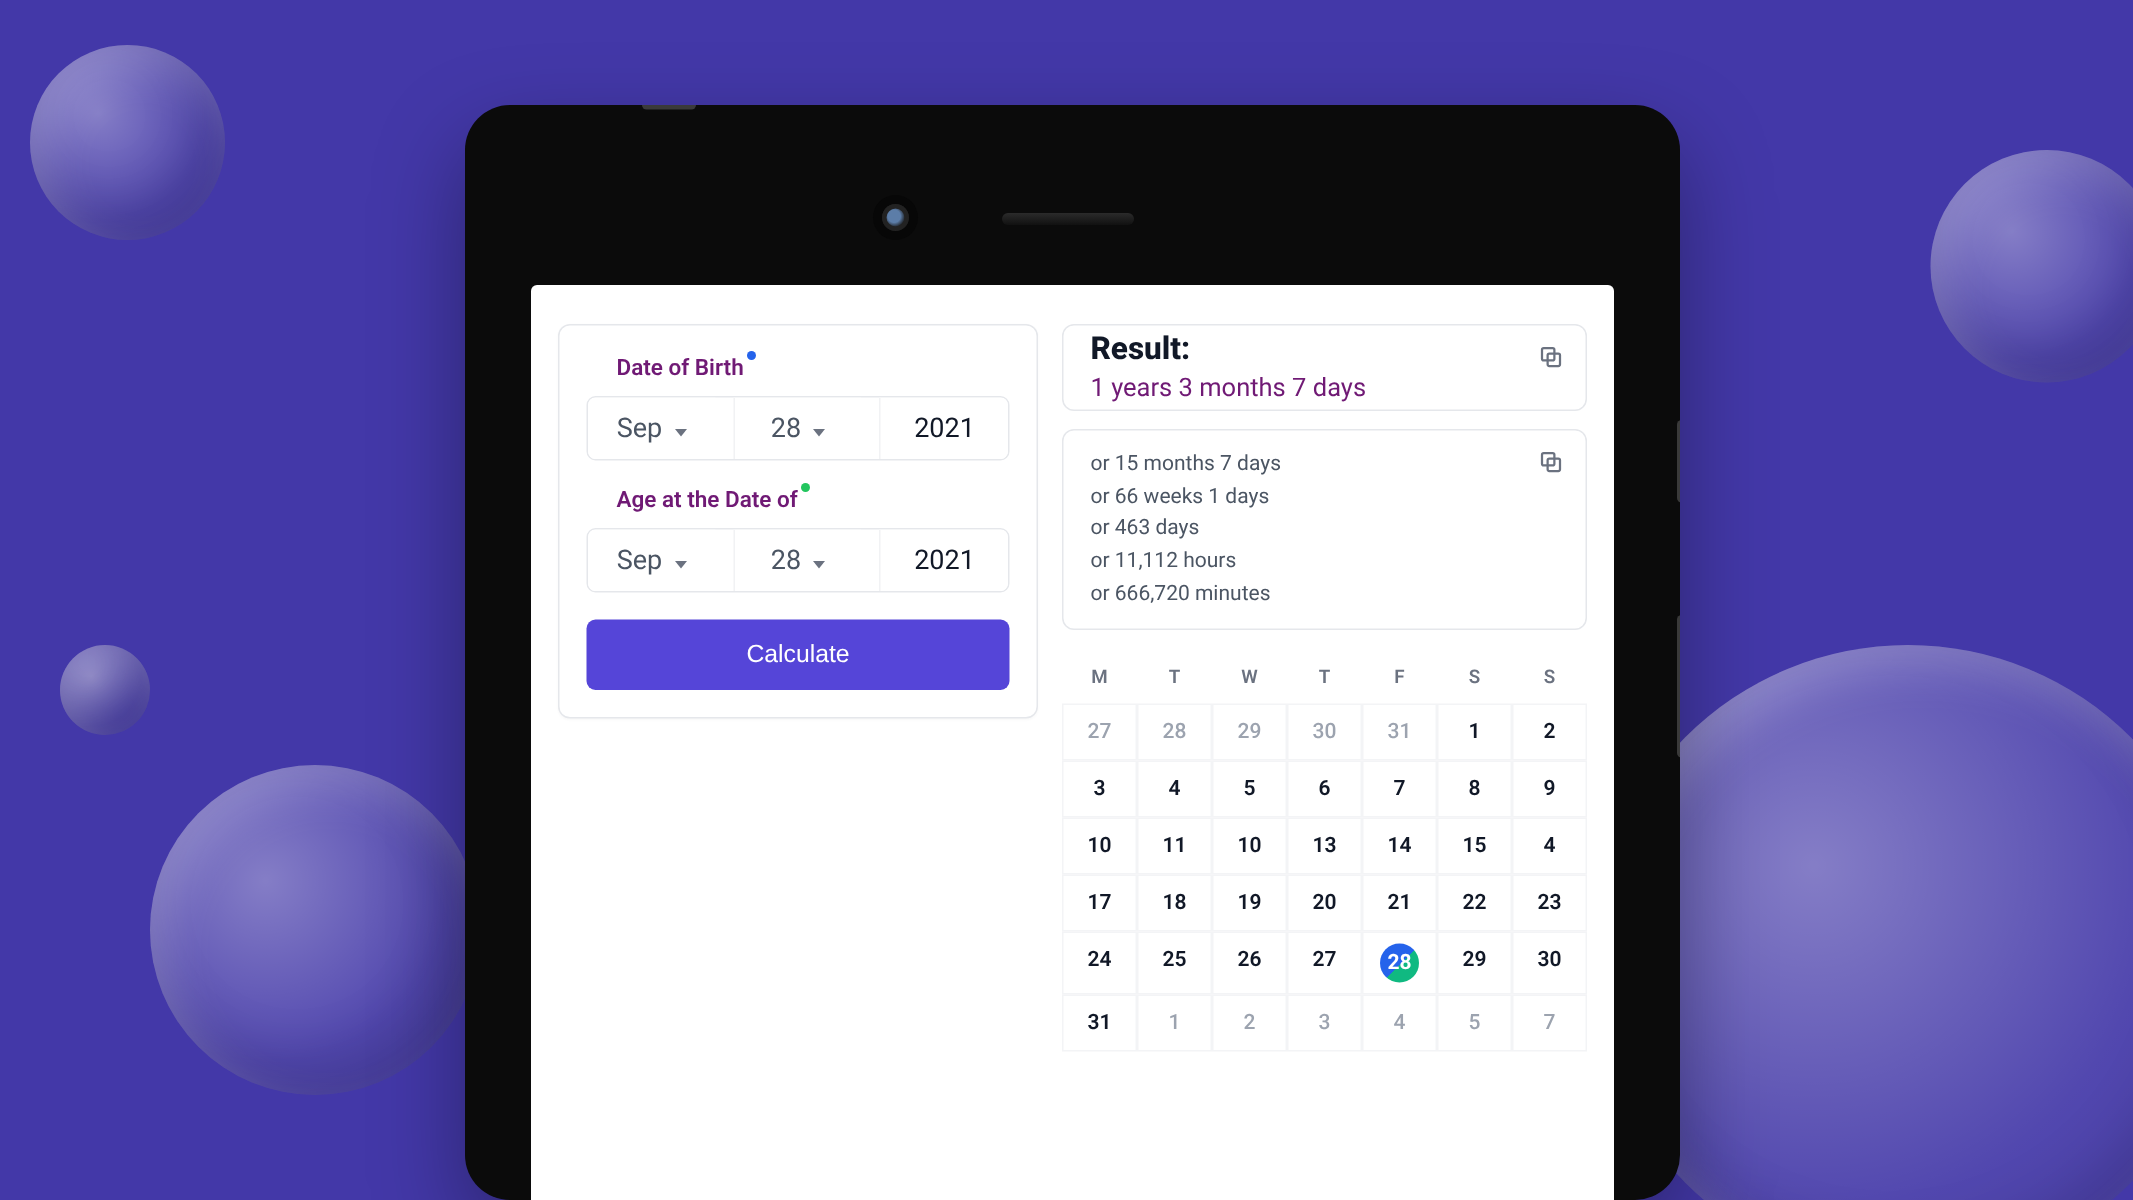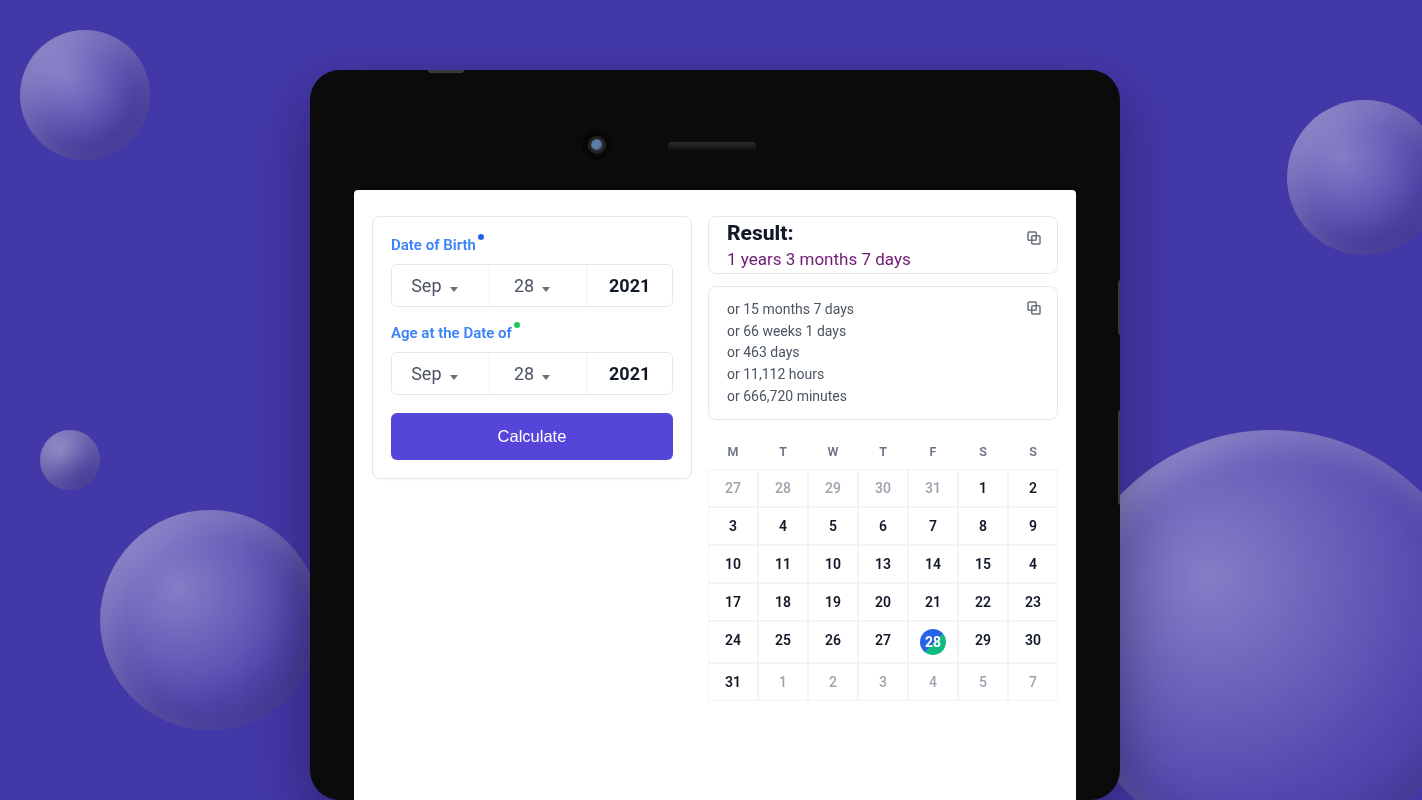--- a/index.html
+++ b/index.html
@@ -51,38 +51,38 @@
   .card {
     flex: 0 0 320px;
     border: 1px solid #e5e7eb;
     border-radius: 8px;
     padding: 18px;
     background:#fff;
     height: fit-content;
     box-shadow: 0 1px 2px rgba(0,0,0,0.03);
   }
   .label {
-    font-size: 15px; font-weight: 600; color:#3b82f6; position: relative; display:inline-block;
+    font-size: 15px; font-weight: 600; color:#701a75; position: relative; display:inline-block;margin-left:20px;
   }
   .label .dot { position:absolute; top:-2px; right:-8px; width:6px; height:6px; border-radius:50%; }
   .dot.blue { background:#2563eb; }
   .dot.green { background:#22c55e; }
 
   .date-row {
     margin-top: 10px;
     display:flex; gap:12px;
     border:1px solid #e5e7eb; border-radius:6px; overflow:hidden;
   }
   .date-cell {
     flex:1; padding:10px 12px; font-size:18px; color:#4b5563; display:flex; align-items:center; justify-content:center; gap:6px;
     background:#fff;
   }
   .date-cell + .date-cell { border-left:1px solid #f1f2f4; }
   .chev::after { content:""; display:inline-block; width:0; height:0; border-left:4px solid transparent; border-right:4px solid transparent; border-top:5px solid #6b7280; margin-left:2px; }
-  .date-cell.year { color:#111827; font-weight:700; }
+  .date-cell.year { color:#111827; font-weight:400; }
   .group + .group { margin-top:16px; }
 
   .btn-calc {
     margin-top:18px; width:100%; padding:14px 0; border:none; border-radius:6px;
     background:#5545d8; color:#fff; font-size:16.5px; font-weight:500; cursor:pointer;
   }
 
   
   .right { flex:1; display:flex; flex-direction:column; gap:12px; }
   .result-card {

